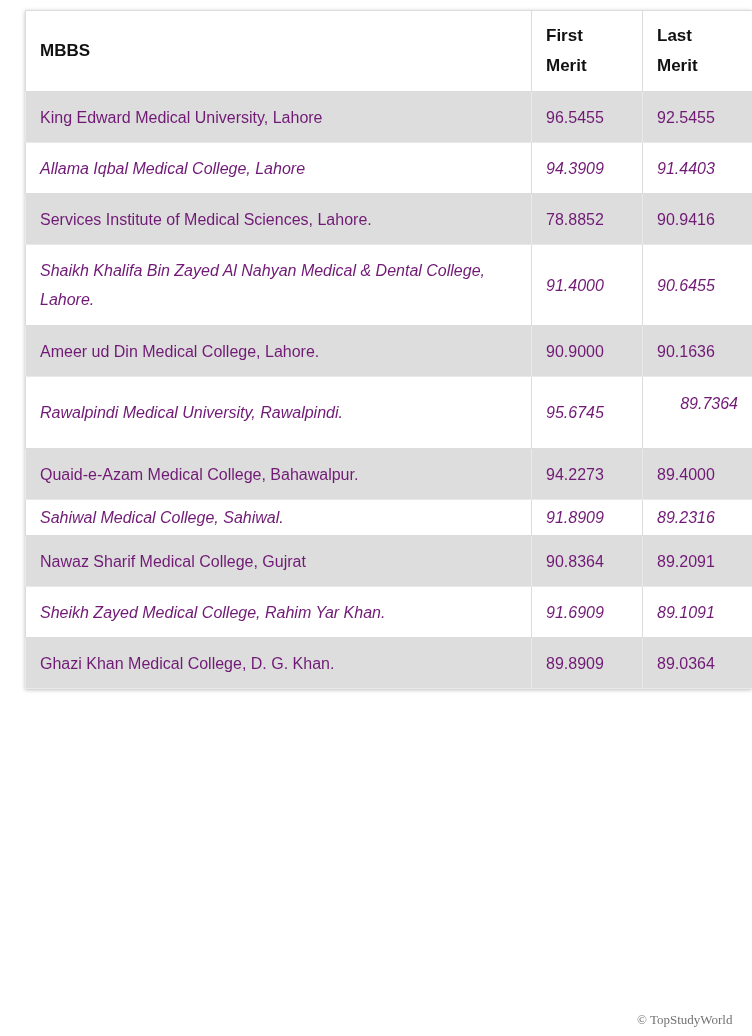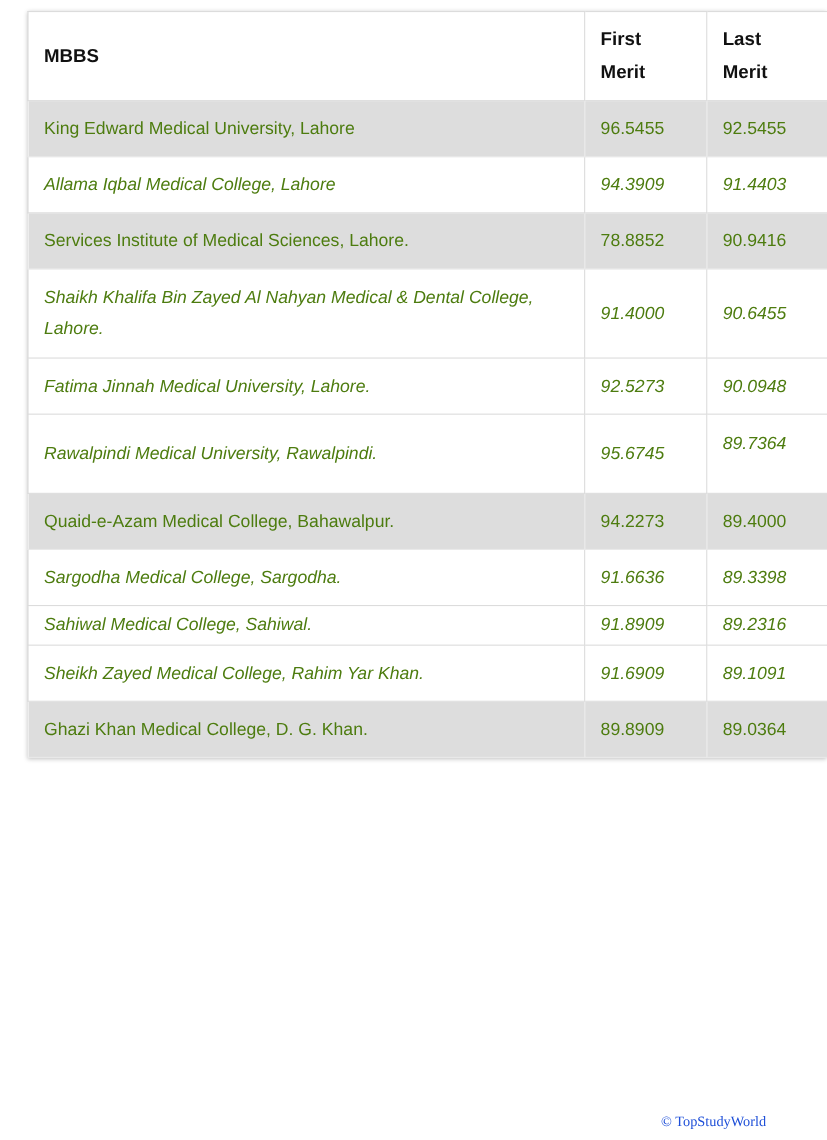--- a/index.html
+++ b/index.html
@@ -2,26 +2,26 @@
 <html><head>
 <meta charset="utf-8">
 <style>
   html, body { margin: 0; padding: 0; background: #ffffff; }
   body { width: 752px; height: 1036px; position: relative; overflow: hidden; font-family: "Liberation Sans", sans-serif; }
   .wrap { position: absolute; left: 25px; top: 10px; width: 727px; box-shadow: 0 1px 4px rgba(0,0,0,0.25); }
   table { border-collapse: collapse; width: 727px; table-layout: fixed; }
   col.c1 { width: 506px; } col.c2 { width: 111px; } col.c3 { width: 110px; }
   th, td { border: 1px solid #dcdcdc; padding: 0 14px; vertical-align: middle; text-align: left; }
   th { font-weight: bold; font-size: 17px; color: #111; line-height: 30px; height: 80px; background: #fff; }
-  td { font-size: 16px; color: #4d7c0f; line-height: 29px; }
+  td { font-size: 16px; color: #701a75; line-height: 29px; }
   tr.odd td { background: #dddddd; border-color: #e9e9e9; }
   tr.even td { background: #ffffff; font-style: italic; }
   td.num { padding-left: 14px; }
-  td.top { vertical-align: top; padding-top: 12px; }
-  .footer { position: absolute; left: 601px; top: 1012px; font-family: "Liberation Serif", serif; font-size: 13px; color: #1d4ed8; }
+  td.top { vertical-align: top; padding-top: 12px; text-align: right; }
+  .footer { position: absolute; left: 637px; top: 1012px; font-family: "Liberation Serif", serif; font-size: 13px; color: #737373; }
 </style>
 </head>
 <body>
 
 <div class="wrap">
   <table>
     <colgroup>
         <col class="c1">
         <col class="c2">
         <col class="c3">
@@ -47,44 +47,44 @@
       <tr class="odd" style="height:51px">
         <td>Services Institute of Medical Sciences, Lahore.</td>
         <td class="num">78.8852</td>
         <td class="num">90.9416</td>
       </tr>
       <tr class="even" style="height:81px">
         <td>Shaikh Khalifa Bin Zayed Al Nahyan Medical &amp; Dental College, Lahore.</td>
         <td class="num">91.4000</td>
         <td class="num">90.6455</td>
       </tr>
-      <tr class="even" style="height:51px">
-        <td>Fatima Jinnah Medical University, Lahore.</td>
-        <td class="num">92.5273</td>
-        <td class="num">90.0948</td>
+      <tr class="odd" style="height:51px">
+        <td>Ameer ud Din Medical College, Lahore.</td>
+        <td class="num">90.9000</td>
+        <td class="num">90.1636</td>
       </tr>
       <tr class="even" style="height:72px">
         <td>Rawalpindi Medical University, Rawalpindi.</td>
         <td class="num">95.6745</td>
         <td class="num top">89.7364</td>
       </tr>
       <tr class="odd" style="height:51px">
         <td>Quaid-e-Azam Medical College, Bahawalpur.</td>
         <td class="num">94.2273</td>
         <td class="num">89.4000</td>
       </tr>
-      <tr class="even" style="height:51px">
-        <td>Sargodha Medical College, Sargodha.</td>
-        <td class="num">91.6636</td>
-        <td class="num">89.3398</td>
-      </tr>
       <tr class="even" style="height:36px">
         <td>Sahiwal Medical College, Sahiwal.</td>
         <td class="num">91.8909</td>
         <td class="num">89.2316</td>
+      </tr>
+      <tr class="odd" style="height:51px">
+        <td>Nawaz Sharif Medical College, Gujrat</td>
+        <td class="num">90.8364</td>
+        <td class="num">89.2091</td>
       </tr>
       <tr class="even" style="height:51px">
         <td>Sheikh Zayed Medical College, Rahim Yar Khan.</td>
         <td class="num">91.6909</td>
         <td class="num">89.1091</td>
       </tr>
       <tr class="odd" style="height:51px">
         <td>Ghazi Khan Medical College, D. G. Khan.</td>
         <td class="num">89.8909</td>
         <td class="num">89.0364</td>

